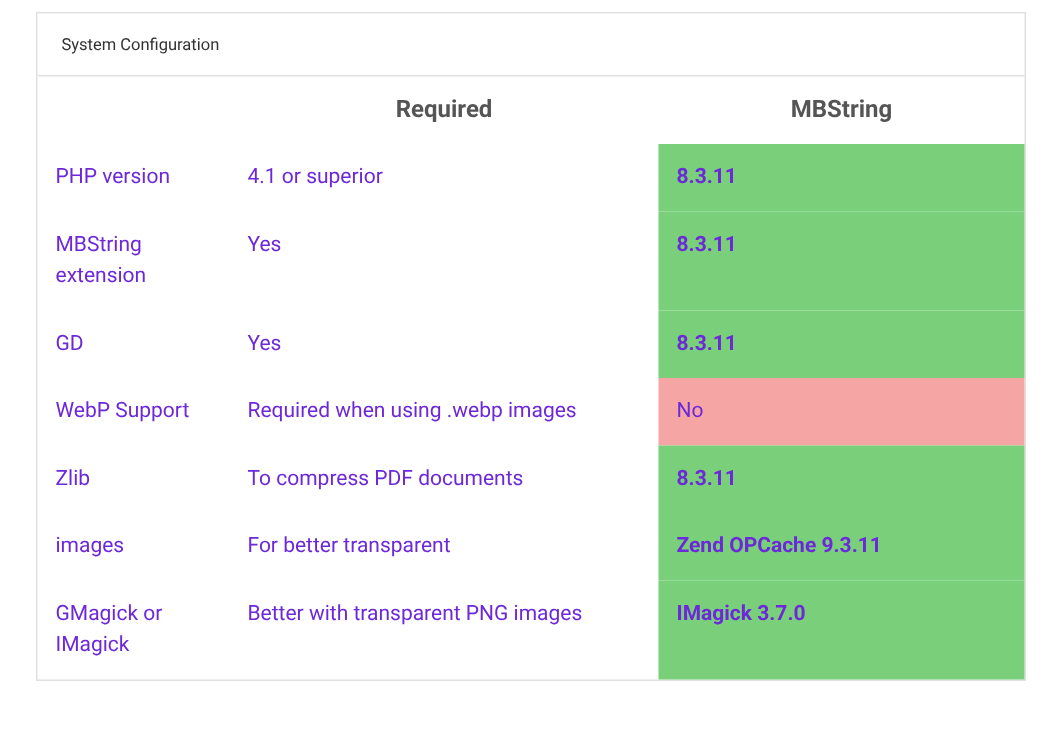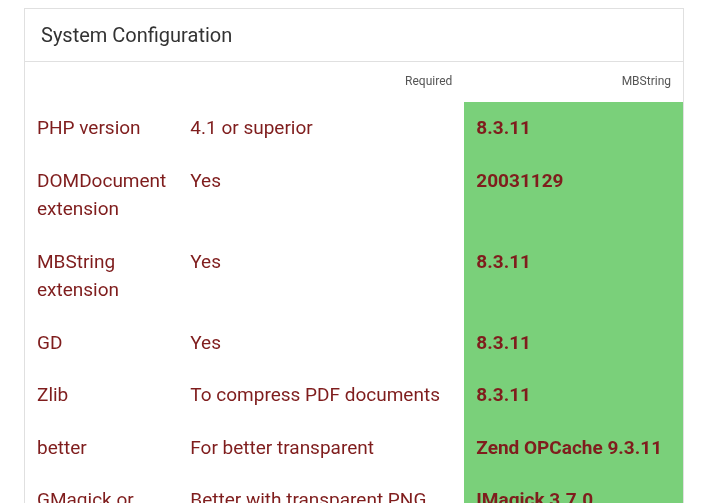--- a/index.html
+++ b/index.html
@@ -15,47 +15,47 @@
       padding: 8px 0 0 0;
     }
     .panel {
       border: 1px solid #e0e0e0;
       margin: 0 24px;
       background: #fff;
     }
     .panel-header {
       padding: 14px 16px;
       border-bottom: 1px solid #e0e0e0;
-      font-size: 20px;
+      font-size: 11px;
       color: #333;
       font-weight: 400;
     }
     .config-table {
       width: 100%;
       border-collapse: collapse;
     }
     .config-table th {
-      text-align: right;
-      font-weight: 400;
+      text-align: center;
+      font-weight: 700;
       color: #555;
       padding: 12px 12px 14px 12px;
-      font-size: 12px;
+      font-size: 16px;
     }
     .config-table th:first-child {
       width: 128px;
       padding-left: 12px;
     }
     .config-table th:nth-child(2) {
       width: 286px;
     }
     .config-table td {
       padding: 12px 12px;
       vertical-align: top;
-      color: #7f1d1d;
-      font-size: 19px;
+      color: #6d28d9;
+      font-size: 14px;
       line-height: 1.5;
     }
     .config-table td:first-child {
       padding-left: 12px;
     }
     .status-ok {
       background-color: #7ad07a;
       color: #2d2d2d;
       font-weight: bold;
     }
@@ -82,41 +82,41 @@
           <th>MBString</th>
         </tr>
       </thead>
       <tbody id="table-body">
       <tr>
             <td>PHP version</td>
             <td>4.1 or superior</td>
             <td class="status-ok">8.3.11</td>
           </tr>
           <tr>
-            <td>DOMDocument extension</td>
-            <td>Yes</td>
-            <td class="status-ok">20031129</td>
-          </tr>
-          <tr>
             <td>MBString extension</td>
             <td>Yes</td>
             <td class="status-ok">8.3.11</td>
           </tr>
           <tr>
             <td>GD</td>
             <td>Yes</td>
             <td class="status-ok">8.3.11</td>
           </tr>
           <tr>
+            <td>WebP Support</td>
+            <td>Required when using .webp images</td>
+            <td class="status-fail">No</td>
+          </tr>
+          <tr>
             <td>Zlib</td>
             <td>To compress PDF documents</td>
             <td class="status-ok">8.3.11</td>
           </tr>
           <tr>
-            <td>better</td>
+            <td>images</td>
             <td>For better transparent</td>
             <td class="status-ok">Zend OPCache 9.3.11</td>
           </tr>
           <tr>
             <td>GMagick or IMagick</td>
             <td>Better with transparent PNG images</td>
             <td class="status-ok">IMagick 3.7.0</td>
           </tr>
         </tbody>
     </table>

